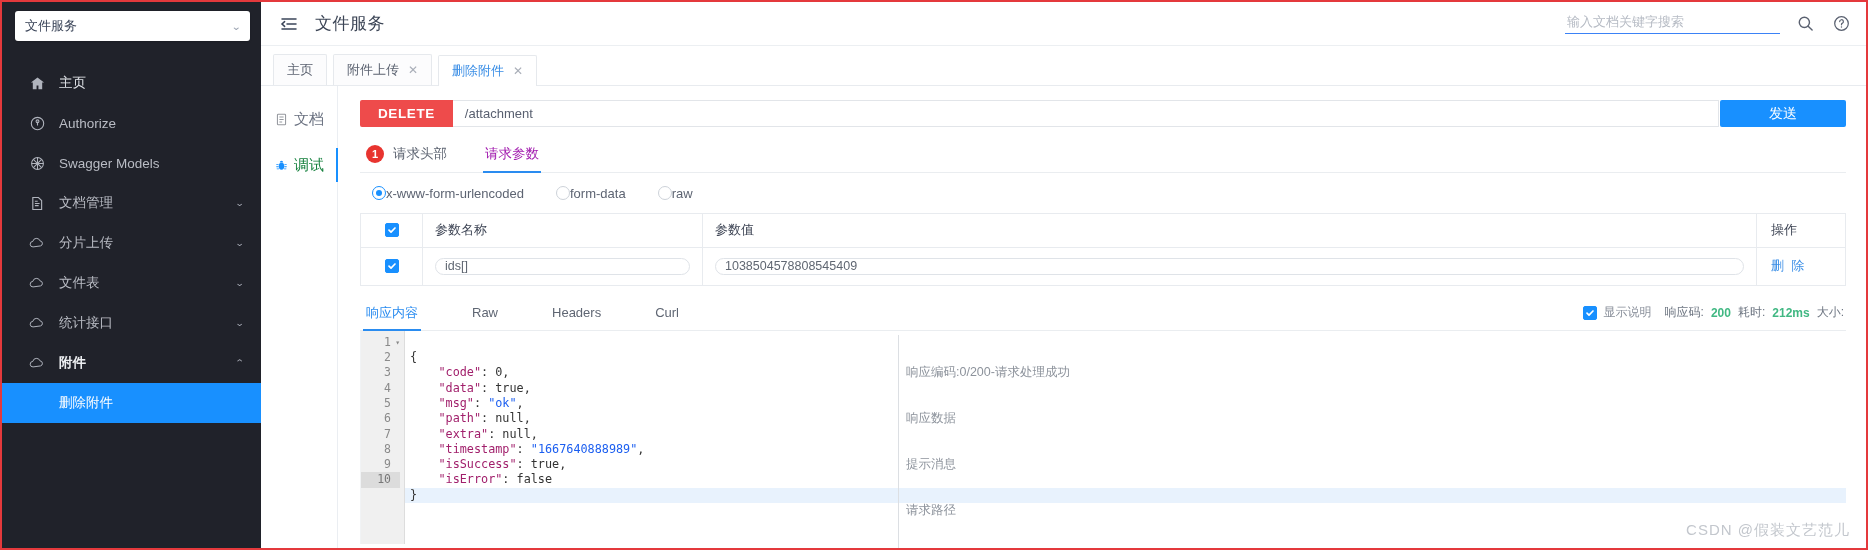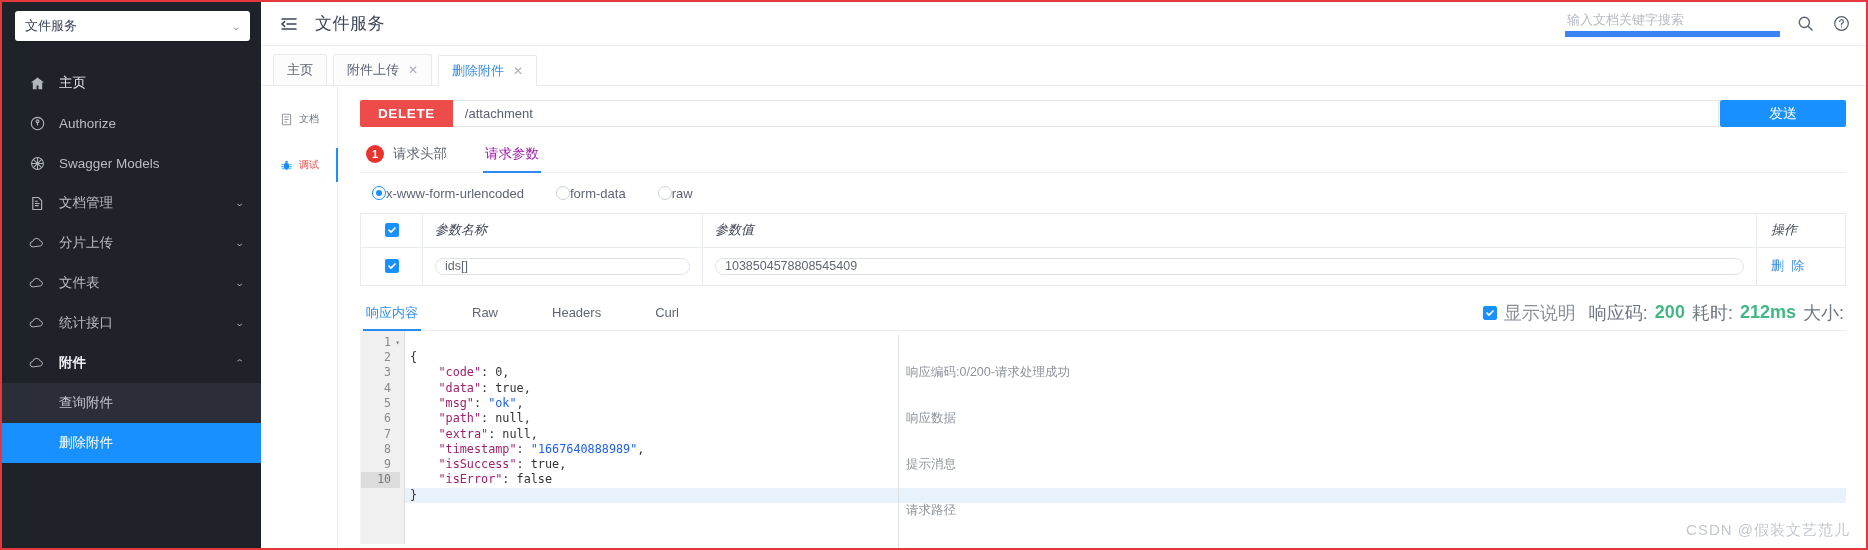--- a/index.html
+++ b/index.html
@@ -117,21 +117,21 @@
   }
   .top-right {
     margin-left: auto;
     display: flex;
     align-items: center;
     gap: 14px;
   }
   .search-box {
     display: flex;
     align-items: center;
-    border-bottom: 6px solid #3b82f6;
+    border-bottom: 1px solid #3b82f6;
     width: 215px;
     padding-bottom: 3px;
   }
   .search-box input {
     border: 0; outline: 0;
     font-size: 13px;
     color: #55596a;
     width: 100%;
     background: transparent;
     font-family: inherit;
@@ -195,31 +195,31 @@
     border-right: 1px solid #ebeef2;
     padding-top: 10px;
     background: #fff;
   }
   .vnav-item {
     height: 46px;
     display: flex;
     align-items: center;
     justify-content: center;
     gap: 6px;
-    font-size: 10px;
+    font-size: 15px;
     color: #6a7180;
     cursor: pointer;
     position: relative;
   }
   .vnav-item .vic {
     display: inline-flex; align-items: center; justify-content: center;
     width: 14px; height: 14px;
     color: #96999f;
   }
-  .vnav-item.active { color: #ef4444; }
+  .vnav-item.active { color: #15803d; }
   .vnav-item.active .vic { color: #1890ff; }
   .vnav-item.active::after {
     content: "";
     position: absolute;
     right: -1px; top: 6px; bottom: 6px;
     width: 2px;
     background: #1890ff;
   }
 
   .content {
@@ -349,21 +349,21 @@
   .ptable {
     border: 1px solid #e8ebef;
     border-bottom: none;
     font-size: 13px;
   }
   .prow {
     display: flex;
     align-items: center;
     border-bottom: 1px solid #e8ebef;
   }
-  .prow.head { height: 34px; color: #3d4454; font-style: italic; }
+  .prow.head { height: 34px; color: #3d4454; }
   .prow.body { height: 38px; }
   .c-check {
     width: 62px;
     min-width: 62px;
     display: flex; align-items: center; justify-content: center;
     align-self: stretch;
     border-right: 1px solid #e8ebef;
   }
   .c-name {
     width: 280px;
@@ -439,21 +439,21 @@
     position: absolute;
     left: -3px; right: -3px; bottom: -1px;
     height: 2px;
     background: #2a8cf0;
   }
   .resp-meta {
     margin-left: auto;
     display: flex;
     align-items: center;
     gap: 7px;
-    font-size: 18px;
+    font-size: 12px;
     color: #878d99;
     padding-right: 2px;
   }
   .resp-meta .kv { color: #6e7682; }
   .resp-meta .green { color: #41b883; font-weight: bold; }
   .resp-meta .lbl-show { color: #8a909b; margin-right: 6px; }
 
   
   .editor {
     flex: 1 1 auto;
@@ -615,23 +615,20 @@
       <div class="nav-item strong">
         <span class="ic">
           <svg width="16" height="16" viewBox="0 0 18 16" fill="none" stroke="currentColor" stroke-width="1.1">
             <path d="M4.6 12.4a3.1 3.1 0 0 1-.3-6.2 4.2 4.2 0 0 1 8.1-.6 2.9 2.9 0 0 1 .5 5.7z"></path>
           </svg>
         </span>
         <span class="lbl">附件</span>
         <span class="arrow">⌃</span>
       </div>
 
-      <div class="nav-item sub">
-        <span class="lbl">查询附件</span>
-      </div>
 
       <div class="nav-item sub active">
         <span class="lbl">删除附件</span>
       </div>
 
     </nav>
   </aside>
 
   <div class="main">
 

